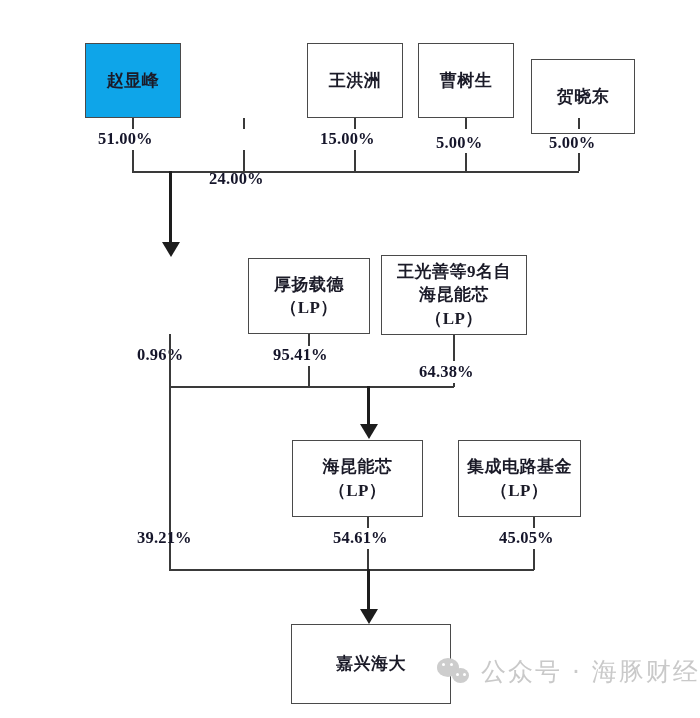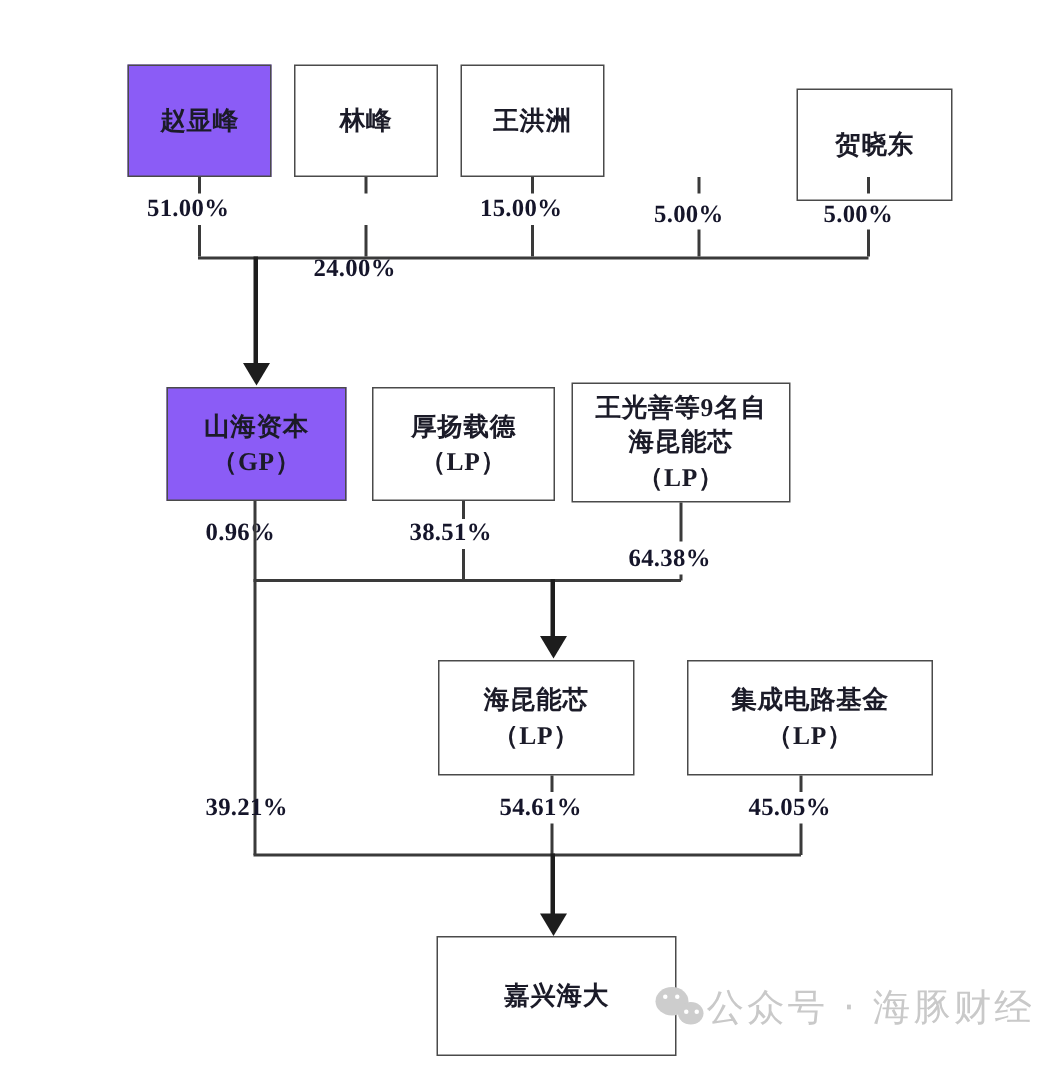--- a/index.html
+++ b/index.html
@@ -31,21 +31,21 @@
     justify-content: center;
     text-align: center;
     color: #1b1b28;
     font-family: "Liberation Serif", "DejaVu Serif", serif;
     font-size: 17px;
     line-height: 1.38;
     letter-spacing: 0.5px;
     font-weight: 600;
   }
   .node.shaded {
-    background: #8b5cf6;
+    background: #0ea5e9;
   }
   .node .line2,
   .node .line3 {
     display: block;
   }
 
   
   .vline {
     position: absolute;
     background: #3a3a3a;
@@ -78,20 +78,21 @@
     color: #15152a;
     white-space: nowrap;
     letter-spacing: 0.2px;
   }
 
   
   #watermark {
     position: absolute;
     display: flex;
     align-items: center;
+    gap: 10px;
     opacity: 1;
     pointer-events: none;
   }
   #watermark .wm-text {
     font-family: "DejaVu Sans", "Liberation Sans", sans-serif;
     font-size: 25px;
     color: #c9c9c9;
     letter-spacing: 2px;
     white-space: nowrap;
   }
@@ -122,25 +123,25 @@
   }
 </style>
 </head>
 <body>
 
 <div id="canvas">
 
   <div class="node shaded" style="left:85px; top:43px; width:96px; height:75px;">
     <span class="line1">赵显峰</span>
   </div>
-  <div class="node" style="left:196px; top:43px; width:96px; height:75px;">
-    <span class="line1">林峰</span>
-  </div>
   <div class="node" style="left:307px; top:43px; width:96px; height:75px;">
     <span class="line1">王洪洲</span>
+  </div>
+  <div class="node" style="left:418px; top:43px; width:96px; height:75px;">
+    <span class="line1">曹树生</span>
   </div>
   <div class="node" style="left:531px; top:59px; width:104px; height:75px;">
     <span class="line1">贺晓东</span>
   </div>
 
   <div class="vline" style="left:132px; top:118px; height:11px;"></div>
   <div class="vline" style="left:243px; top:118px; height:11px;"></div>
   <div class="vline" style="left:354px; top:118px; height:11px;"></div>
   <div class="vline" style="left:465px; top:118px; height:11px;"></div>
   <div class="vline" style="left:578px; top:118px; height:11px;"></div>
@@ -155,58 +156,54 @@
   <div class="vline" style="left:243px; top:150px; height:21px;"></div>
   <div class="vline" style="left:354px; top:150px; height:21px;"></div>
   <div class="vline" style="left:465px; top:153px; height:18px;"></div>
   <div class="vline" style="left:578px; top:153px; height:18px;"></div>
 
   <div class="hline" style="left:132px; top:171px; width:447px;"></div>
 
   <div class="vline thick" style="left:169px; top:171px; height:73px;"></div>
   <div class="arrowhead" style="left:162px; top:242px;"></div>
 
-  <div class="node shaded" style="left:111px; top:258px; width:120px; height:76px;">
-    <span class="line1">山海资本</span>
-    <span class="line2">（GP）</span>
-  </div>
   <div class="node" style="left:248px; top:258px; width:122px; height:76px;">
     <span class="line1">厚扬载德</span>
     <span class="line2">（LP）</span>
   </div>
   <div class="node" style="left:381px; top:255px; width:146px; height:80px;">
     <span class="line1">王光善等9名自</span>
     <span class="line2">海昆能芯</span>
     <span class="line3">（LP）</span>
   </div>
 
   <div class="vline" style="left:169px; top:334px; height:12px;"></div>
   <div class="vline" style="left:308px; top:334px; height:12px;"></div>
   <div class="vline" style="left:453px; top:335px; height:26px;"></div>
 
   <div class="pct" style="left:137px; top:345px;">0.96%</div>
-  <div class="pct" style="left:273px; top:345px;">38.51%</div>
+  <div class="pct" style="left:273px; top:345px;">95.41%</div>
   <div class="pct" style="left:419px; top:362px;">64.38%</div>
 
   <div class="vline" style="left:308px; top:366px; height:21px;"></div>
   <div class="vline" style="left:453px; top:383px; height:4px;"></div>
 
   <div class="hline" style="left:169px; top:386px; width:285px;"></div>
 
   <div class="vline" style="left:169px; top:346px; height:224px;"></div>
   <div class="pct" style="left:137px; top:528px;">39.21%</div>
 
   <div class="vline thick" style="left:367px; top:386px; height:40px;"></div>
   <div class="arrowhead" style="left:360px; top:424px;"></div>
 
   <div class="node" style="left:292px; top:440px; width:131px; height:77px;">
     <span class="line1">海昆能芯</span>
     <span class="line2">（LP）</span>
   </div>
-  <div class="node" style="left:458px; top:440px; width:164px; height:77px;align-items:center;">
+  <div class="node" style="left:458px; top:440px; width:123px; height:77px;align-items:center;">
     <span class="line1">集成电路基金</span>
     <span class="line2">（LP）</span>
   </div>
 
   <div class="vline" style="left:367px; top:517px; height:11px;"></div>
   <div class="vline" style="left:533px; top:517px; height:11px;"></div>
 
   <div class="pct" style="left:333px; top:528px;">54.61%</div>
   <div class="pct" style="left:499px; top:528px;">45.05%</div>
 

